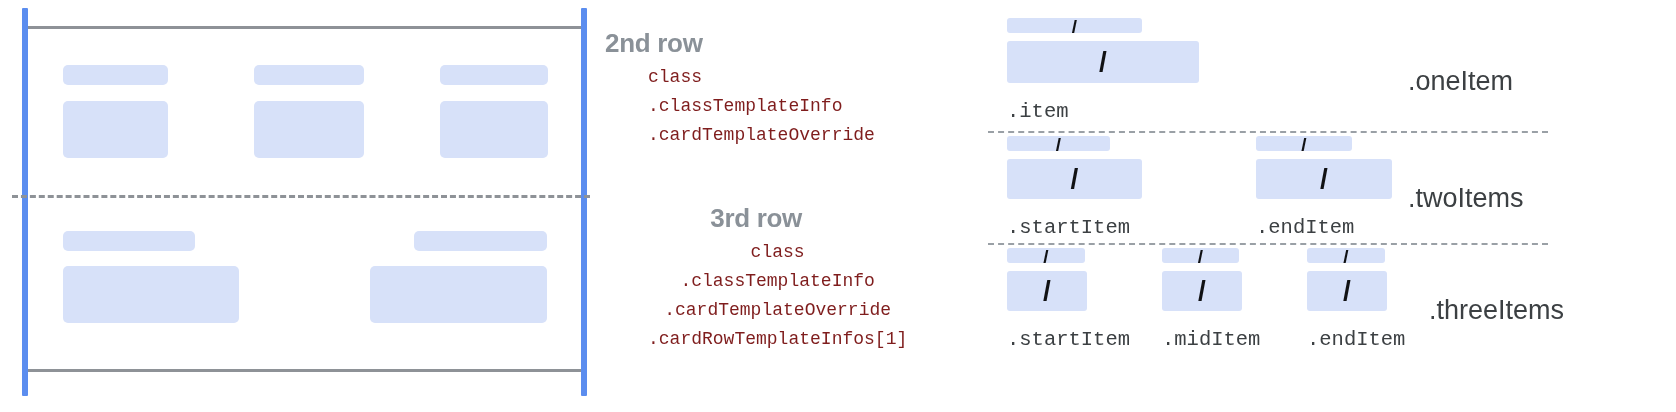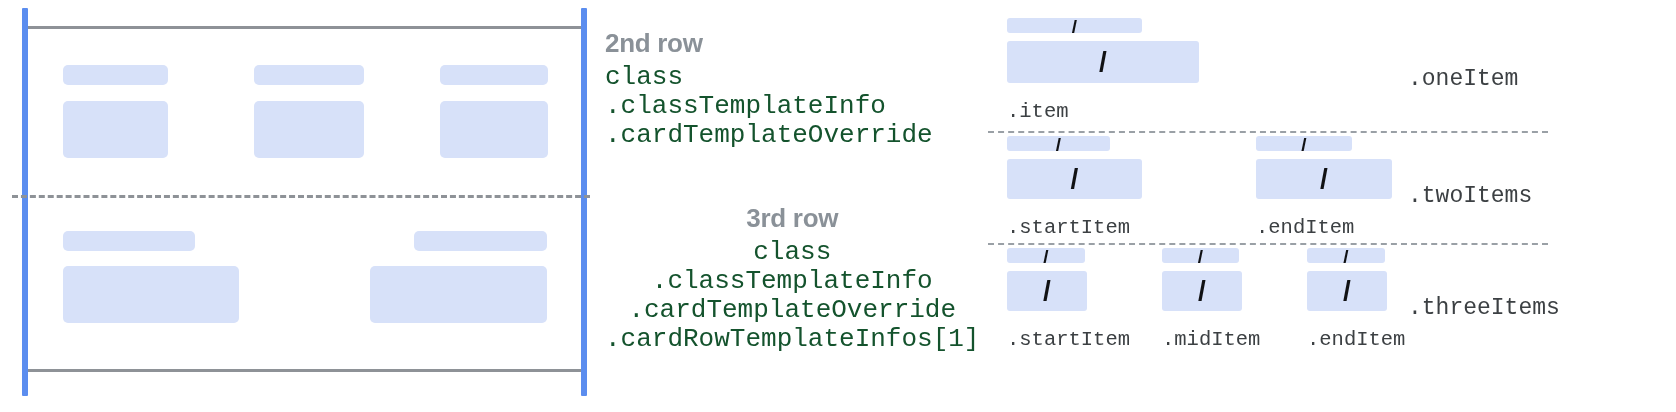--- a/index.html
+++ b/index.html
@@ -58,24 +58,25 @@
     font-weight:bold;
     font-size:26px;
     color:#8a9198;
     line-height:30px;
     letter-spacing:-0.3px;
     margin:0 0 5px 0;
     white-space:nowrap;
   }
   .code-line{
     font-family:"Liberation Mono","DejaVu Sans Mono", monospace;
-    font-size:26px;
+    font-size:18px;
     line-height:29px;
-    color:#14532d;
+    color:#7f1d1d;
     white-space:pre;
+    margin-left:43px;
   }
 
   
   .items-region{position:absolute;left:985px;top:0;width:691px;height:412px;}
 
   .variant{position:absolute;left:0;width:691px;}
   .variant.v1{top:18px;height:112px;}
   .variant.v2{top:136px;height:110px;}
   .variant.v3{top:248px;height:112px;}
 
@@ -113,22 +114,22 @@
   .caption{
     font-family:"Liberation Mono","DejaVu Sans Mono", monospace;
     font-size:20.5px;
     line-height:26px;
     color:#3c4043;
     white-space:pre;
     margin-top:16px;
   }
   .variant-label{
     position:absolute;
-    font-family:Liberation Mono, monospace;
-    font-size:23px;
+    font-family:Liberation Sans, sans-serif;
+    font-size:27px;
     color:#3c4043;
     white-space:pre;
   }
 </style>
 </head>
 <body>
 
 <div class="stage">
 
   <div class="card-region">
@@ -239,17 +240,17 @@
       <div class="cell" style="left:322px;top:0;">
         <div class="bar small" style="width:78px;">
           <span class="slash">/</span>
         </div>
         <div class="bar big" style="width:80px;height:40px;">
           <span class="slash">/</span>
         </div>
         <div class="caption">.endItem</div>
       </div>
 
-      <div class="variant-label" style="left:423px;top:47px;text-align:right;">.threeItems</div>
+      <div class="variant-label" style="left:444px;top:47px;text-align:right;">.threeItems</div>
     </div>
   </div>
 
 </div>
 
 </body></html>

